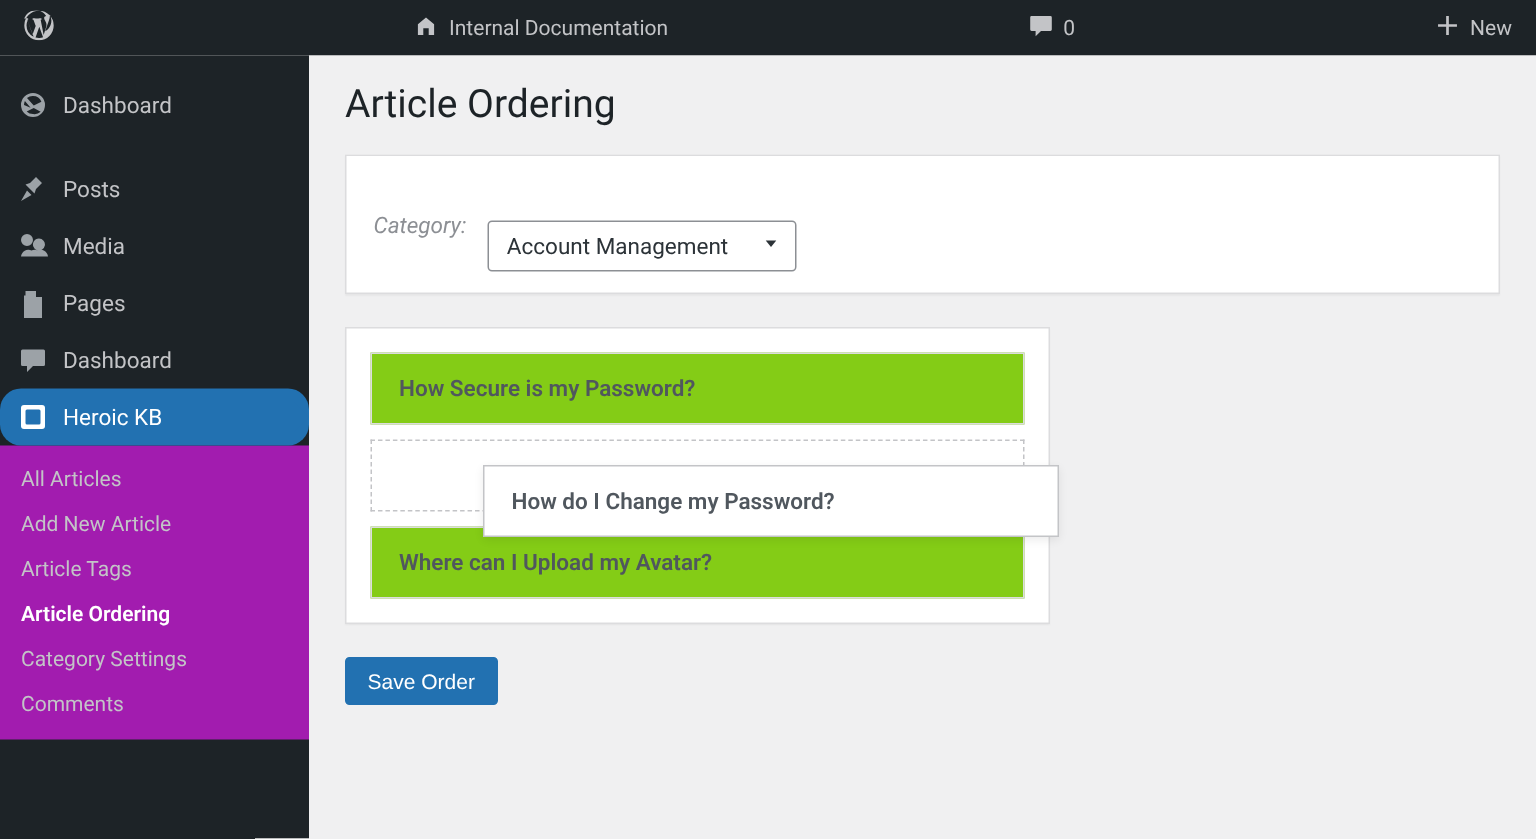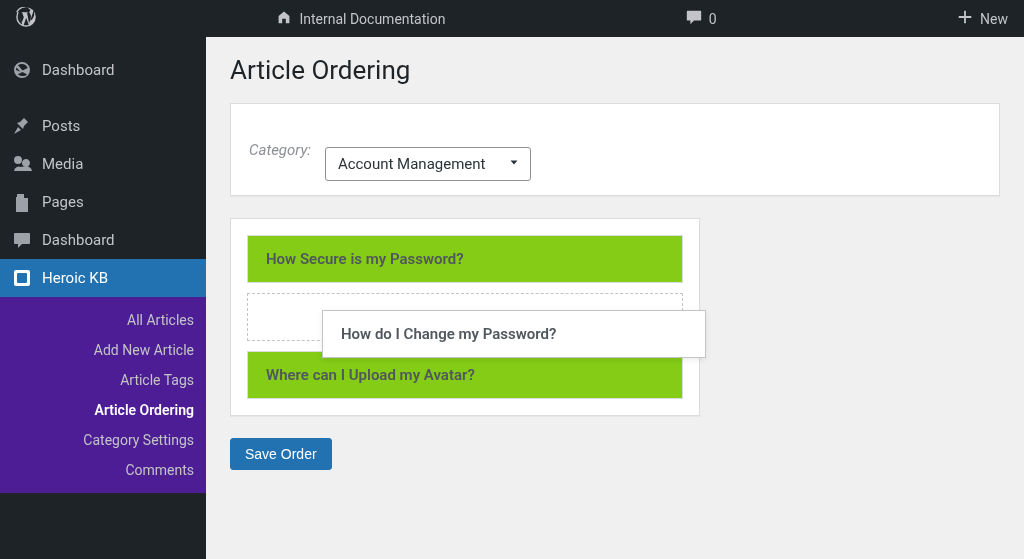--- a/index.html
+++ b/index.html
@@ -10,29 +10,29 @@
   .adminbar .item { display:flex; align-items:center; padding:0 8px; cursor:pointer; height:37px; }
   .adminbar svg { fill:#c3c4c7; }
   .adminbar .txt { margin-left:6px; }
   .count { margin-left:6px; }
 
   .layout { display:flex; height:calc(559px - 37px); }
 
   
   .sidebar { width:206px; background:#1d2327; color:#c3c4c7; font-size:15px; padding-top:14px; }
   .sidebar .menu-item { display:flex; align-items:center; padding:9px 12px; cursor:pointer; }
-  .sidebar .menu-item.active { background:#2271b1; color:#fff; position:relative; }
+  .sidebar .menu-item.active { background:#2271b1; color:#fff; position:relative;border-radius:14px; }
   .sidebar .menu-item.active::after {
     content:""; position:absolute; right:-10px; top:50%; transform:translateY(-50%);
     border:10px solid transparent; border-left-color:#2271b1;
   }
   .sidebar .menu-item .ico { width:20px; height:20px; margin-right:10px; display:flex; align-items:center; justify-content:center; }
   .sidebar .menu-item svg { fill:#9ca2a7; }
   .sidebar .menu-item.active svg { fill:#fff; }
-  .sidebar .submenu { background:#4c1d95; padding:8px 0;text-align:right; }
+  .sidebar .submenu { background:#a21caf; padding:8px 0; }
   .sidebar .submenu .sub-item { padding:7px 12px 7px 14px; color:#c3c4c7; font-size:14px; cursor:pointer; }
   .sidebar .submenu .sub-item.current { font-weight:600; color:#fff; }
 
   
   .content { flex:1; overflow:auto; padding:18px 24px 40px 24px; background:#f0f0f1; }
   h1.page-title { font-size:26px; font-weight:400; color:#1d2327; margin-bottom:18px; }
 
   .panel { background:#fff; border:1px solid #dcdcde; box-shadow:0 1px 1px rgba(0,0,0,.04); margin-bottom:22px; }
   .panel.header { display:flex; align-items:center; padding:14px 18px;text-align:right; }
   .cat-label { color:#8c8f94; font-style:italic; font-size:15px; margin-right:14px; }

